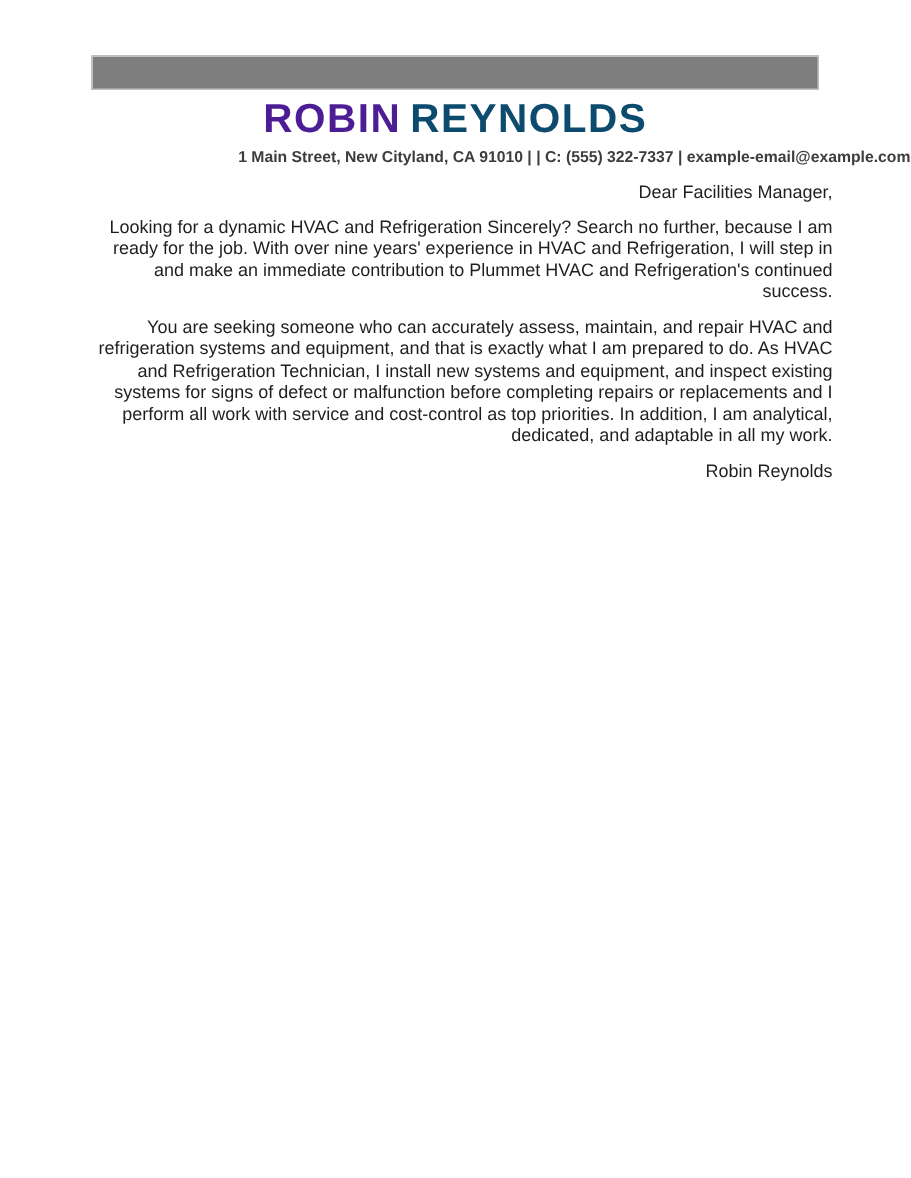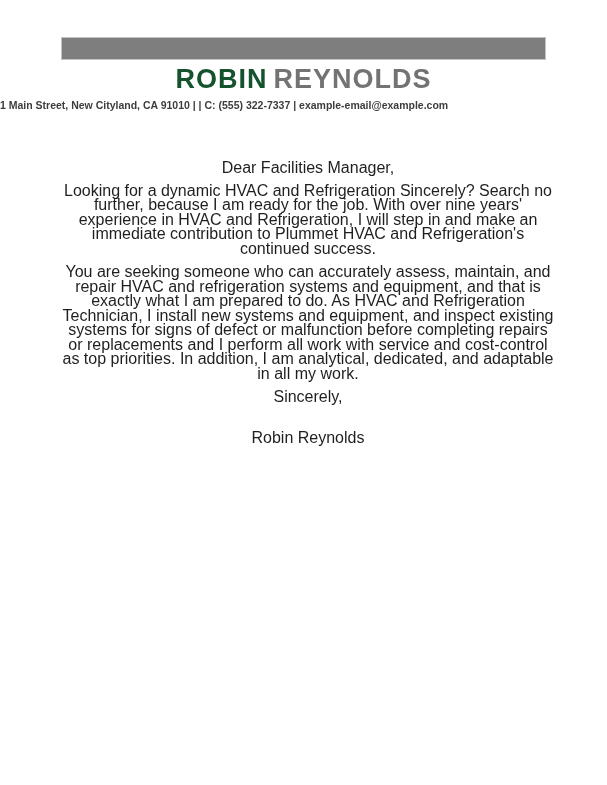--- a/index.html
+++ b/index.html
@@ -36,58 +36,56 @@
     line-height: 30px;
     white-space: nowrap;
   }
   .name-first { color: #d04440; }
   .name-last  { color: #818181; margin-left: 6px; }
   .contact-line {
     position: absolute;
     left: 0;
     top: 99px;
     width: 607px;
-    text-align: left;
+    text-align: right;
     font-size: 10.5px;
     font-weight: bold;
     color: #3d3d3d;
     white-space: nowrap;
   }
   .letter-body {
     position: absolute;
     left: 61px;
     top: 121px;
     width: 494px;
-    font-size: 16px;
+    font-size: 12px;
     line-height: 14.5px;
     color: #1f1f1f;
-    text-align: center;
-    margin-top: 40px;
+    text-align: right;
   }
   .letter-body p {
     margin: 0 0 9px 0;
   }
   .salutation { margin-bottom: 8px !important; }
   .closing    { margin-bottom: 26px !important; }
   .signature  { margin-bottom: 0 !important; }
 </style>
 </head>
 <body>
 
 <div class="page">
 
   <div class="header-bar" style="background: rgb(126, 126, 126);"></div>
 
   <div class="name-heading">
-    <span class="name-first" style="color: #14532d;">ROBIN</span><span class="name-last" style="color: #737373;">REYNOLDS</span>
+    <span class="name-first" style="color: #4c1d95;">ROBIN</span><span class="name-last" style="color: #0c4a6e;">REYNOLDS</span>
   </div>
 
   <div class="contact-line">1 Main Street, New Cityland, CA 91010 | | C: (555) 322-7337 | example-email@example.com</div>
 
   <div class="letter-body">
     <p class="salutation">Dear Facilities Manager,</p>
     <p>Looking for a dynamic HVAC and Refrigeration Sincerely? Search no further, because I am ready for the job. With over nine years' experience in HVAC and Refrigeration, I will step in and make an immediate contribution to Plummet HVAC and Refrigeration's continued success.</p>
     <p>You are seeking someone who can accurately assess, maintain, and repair HVAC and refrigeration systems and equipment, and that is exactly what I am prepared to do. As HVAC and Refrigeration Technician, I install new systems and equipment, and inspect existing systems for signs of defect or malfunction before completing repairs or replacements and I perform all work with service and cost-control as top priorities. In addition, I am analytical, dedicated, and adaptable in all my work.</p>
-    <p class="closing">Sincerely,</p>
     <p class="signature">Robin Reynolds</p>
   </div>
 
 </div>
 
 </body></html>

